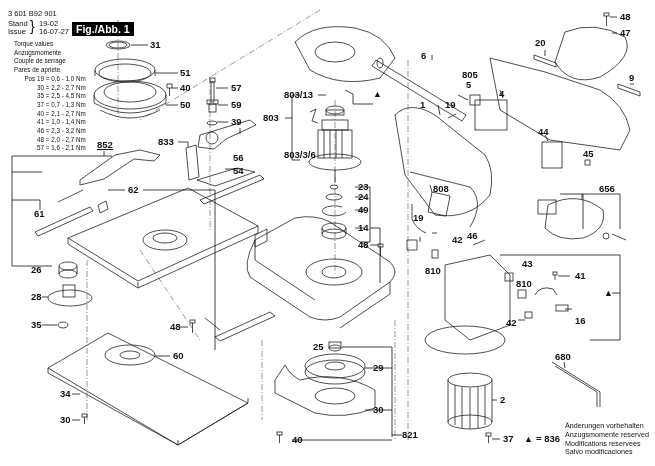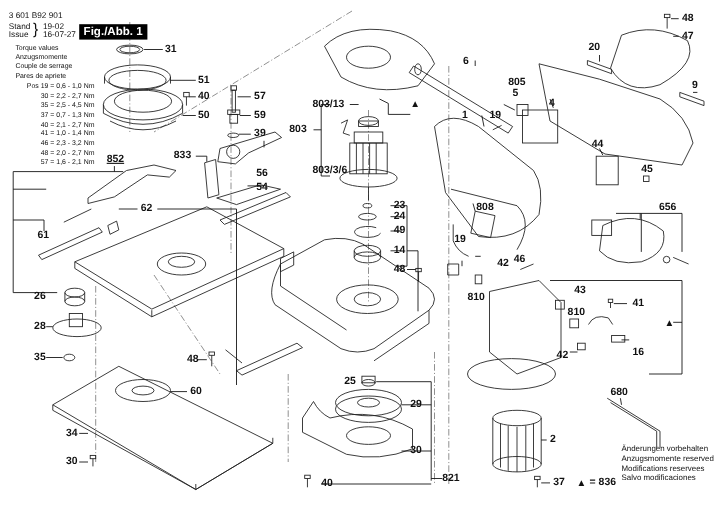--- a/index.html
+++ b/index.html
@@ -437,18 +437,18 @@
 <div class="lbl" style="left:555px;top:352px;text-align:right;">680</div>
 <div class="lbl" style="left:500px;top:395px;">2</div>
 <div class="lbl" style="left:503px;top:434px;">37</div>
 
 <div class="lbl" style="left:373px;top:89px;font-size:9px;">▲</div>
 <div class="lbl" style="left:604px;top:288px;font-size:9px;">▲</div>
 
 <div class="lbl" style="left:524px;top:434px;font-size:9px;">▲</div>
 <div class="lbl" style="left:536px;top:434px;">= 836</div>
 
-<div class="abs note" style="left:565px;top:404px;">
+<div class="abs note" style="left:565px;top:422px;">
   <div>Änderungen vorbehalten</div>
   <div>Anzugsmomente reserved</div>
   <div>Modifications reservees</div>
   <div>Salvo modificaciones</div>
 </div>
 
 </body></html>

